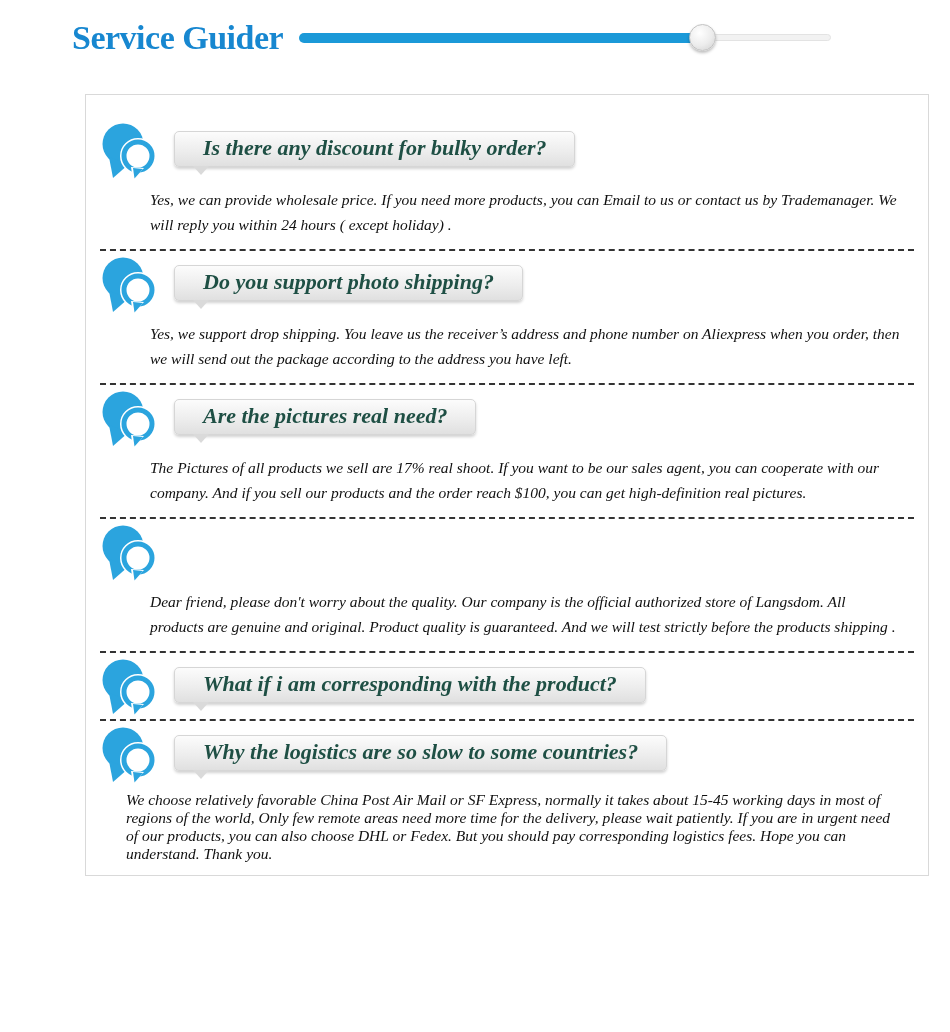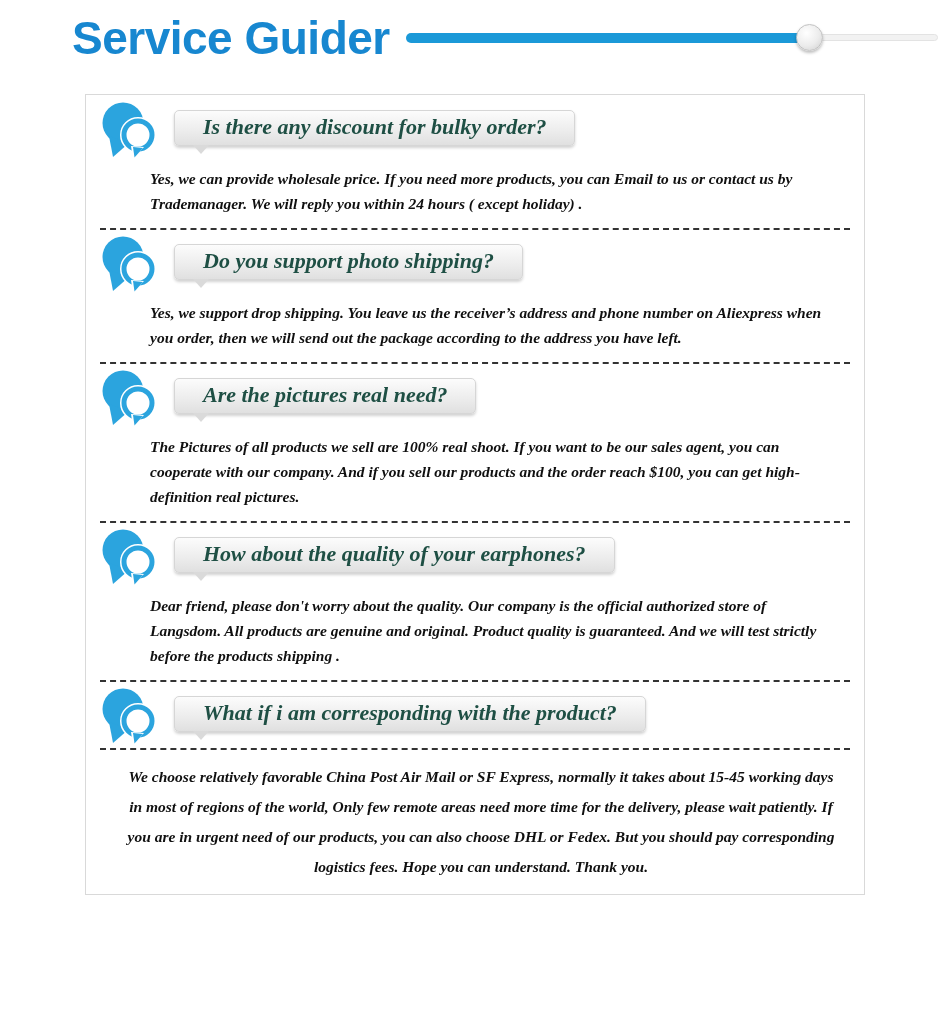--- a/index.html
+++ b/index.html
@@ -14,23 +14,23 @@
 
   
   .header {
     display: flex;
     align-items: center;
     padding: 16px 0 0 72px;
     height: 60px;
   }
   .page-title {
     margin: 0;
-    font-family: Liberation Sans, sans-serif;
+    font-family: Liberation Serif, serif;
     font-weight: bold;
-    font-size: 46px;
+    font-size: 34px;
     color: #1787d0;
     white-space: nowrap;
     letter-spacing: -0.5px;
   }
   .slider {
     position: relative;
     width: 532px;
     height: 30px;
     margin-left: 16px;
   }
@@ -55,25 +55,25 @@
     width: 27px; height: 27px;
     border-radius: 50%;
     background: radial-gradient(circle at 38% 32%, #ffffff, #ececec 55%, #d2d2d2 95%);
     border: 1px solid #c2c2c2;
     box-shadow: 0 2px 3px rgba(0,0,0,0.25);
     z-index: 2;
   }
 
   
   .faq-box {
-    width: 780px;
+    width: 844px;
     margin: 34px 0 0 85px;
     border: 1px solid #d9d9d9;
     background: #ffffff;
-    padding-top: 1px;
+    padding-top: 22px;
   }
   .faq-item {
     margin: 0 14px;
     padding: 6px 0 2px;
     border-bottom: 2px dashed #333333;
   }
   .faq-item:last-child { border-bottom: none; }
 
   .item-head {
     display: flex;
@@ -104,30 +104,29 @@
     left: 18px; bottom: -9px;
     width: 0; height: 0;
     border-left: 8px solid transparent;
     border-right: 8px solid transparent;
     border-top: 9px solid #dadada;
   }
 
   .answer {
     margin: 6px 14px 10px 50px;
     font-style: italic;
-    font-weight: bold;
+    font-weight: normal;
     font-size: 15.5px;
     line-height: 25px;
     color: #101010;
   }
   .faq-item.compact .answer {
     margin-left: 26px;
     margin-right: 14px;
-    line-height: 30px;
-    text-align: center;
+    line-height: 18px;
   }
 </style>
 </head>
 <body>
 
 <div class="header">
   <h1 class="page-title">Service Guider</h1>
   <div class="slider">
     <div class="track-filled"></div>
     <div class="track-rest"></div>
@@ -187,39 +186,35 @@
           <circle cx="38" cy="33" r="14" fill="#ffffff" stroke="#2ba4de" stroke-width="5"></circle>
           <path d="M31 44 L33 57 L44 45 Z" fill="#ffffff"></path>
           <path d="M33 45 L34.5 55.5 L43 46 Z" fill="#2ba4de"></path>
         </svg>
       </span>
       <div class="q-bar">
         <span class="q-text">Are the pictures real need?</span>
         <span class="q-tail"></span>
       </div>
     </div>
-    <p class="answer">The Pictures of all products we sell are 100% real shoot. If you want to be our sales agent, you can cooperate with our company. And if you sell our products and the order reach $100, you can get high-definition real pictures.</p>
-  </section>
-
-  <section class="faq-item">
-    <div class="item-head">
-      <span class="bubble-icon">
-        <svg width="60" height="58" viewBox="0 0 60 58">
-          <circle cx="23" cy="21" r="20.5" fill="#2ba4de"></circle>
-          <path d="M9 34 L13 55 L29 41 Z" fill="#2ba4de"></path>
-          <circle cx="38" cy="33" r="14" fill="#ffffff" stroke="#ffffff" stroke-width="8"></circle>
-          <circle cx="38" cy="33" r="14" fill="#ffffff" stroke="#2ba4de" stroke-width="5"></circle>
-          <path d="M31 44 L33 57 L44 45 Z" fill="#ffffff"></path>
-          <path d="M33 45 L34.5 55.5 L43 46 Z" fill="#2ba4de"></path>
-        </svg>
-      </span>
-      <div class="q-bar">
-        <span class="q-text">How about the quality of your earphones?</span>
-        <span class="q-tail"></span>
-      </div>
+    <p class="answer">The Pictures of all products we sell are 17% real shoot. If you want to be our sales agent, you can cooperate with our company. And if you sell our products and the order reach $100, you can get high-definition real pictures.</p>
+  </section>
+
+  <section class="faq-item">
+    <div class="item-head">
+      <span class="bubble-icon">
+        <svg width="60" height="58" viewBox="0 0 60 58">
+          <circle cx="23" cy="21" r="20.5" fill="#2ba4de"></circle>
+          <path d="M9 34 L13 55 L29 41 Z" fill="#2ba4de"></path>
+          <circle cx="38" cy="33" r="14" fill="#ffffff" stroke="#ffffff" stroke-width="8"></circle>
+          <circle cx="38" cy="33" r="14" fill="#ffffff" stroke="#2ba4de" stroke-width="5"></circle>
+          <path d="M31 44 L33 57 L44 45 Z" fill="#ffffff"></path>
+          <path d="M33 45 L34.5 55.5 L43 46 Z" fill="#2ba4de"></path>
+        </svg>
+      </span>
     </div>
     <p class="answer">Dear friend, please don't worry about the quality. Our company is the official authorized store of Langsdom. All products are genuine and original. Product quality is guaranteed. And we will test strictly before the products shipping .</p>
   </section>
 
   <section class="faq-item">
     <div class="item-head">
       <span class="bubble-icon">
         <svg width="60" height="58" viewBox="0 0 60 58">
           <circle cx="23" cy="21" r="20.5" fill="#2ba4de"></circle>
           <path d="M9 34 L13 55 L29 41 Z" fill="#2ba4de"></path>
@@ -230,16 +225,32 @@
         </svg>
       </span>
       <div class="q-bar">
         <span class="q-text">What if i am corresponding with the product?</span>
         <span class="q-tail"></span>
       </div>
     </div>
   </section>
 
   <section class="faq-item compact">
+    <div class="item-head">
+      <span class="bubble-icon">
+        <svg width="60" height="58" viewBox="0 0 60 58">
+          <circle cx="23" cy="21" r="20.5" fill="#2ba4de"></circle>
+          <path d="M9 34 L13 55 L29 41 Z" fill="#2ba4de"></path>
+          <circle cx="38" cy="33" r="14" fill="#ffffff" stroke="#ffffff" stroke-width="8"></circle>
+          <circle cx="38" cy="33" r="14" fill="#ffffff" stroke="#2ba4de" stroke-width="5"></circle>
+          <path d="M31 44 L33 57 L44 45 Z" fill="#ffffff"></path>
+          <path d="M33 45 L34.5 55.5 L43 46 Z" fill="#2ba4de"></path>
+        </svg>
+      </span>
+      <div class="q-bar">
+        <span class="q-text">Why the logistics are so slow to some countries?</span>
+        <span class="q-tail"></span>
+      </div>
+    </div>
     <p class="answer">We choose relatively favorable China Post Air Mail or SF Express, normally it takes about 15-45 working days in most of regions of the world, Only few remote areas need more time for the delivery, please wait patiently. If you are in urgent need of our products, you can also choose DHL or Fedex. But you should pay corresponding logistics fees. Hope you can understand. Thank you.</p>
   </section>
 
 </div>
 
 </body></html>

